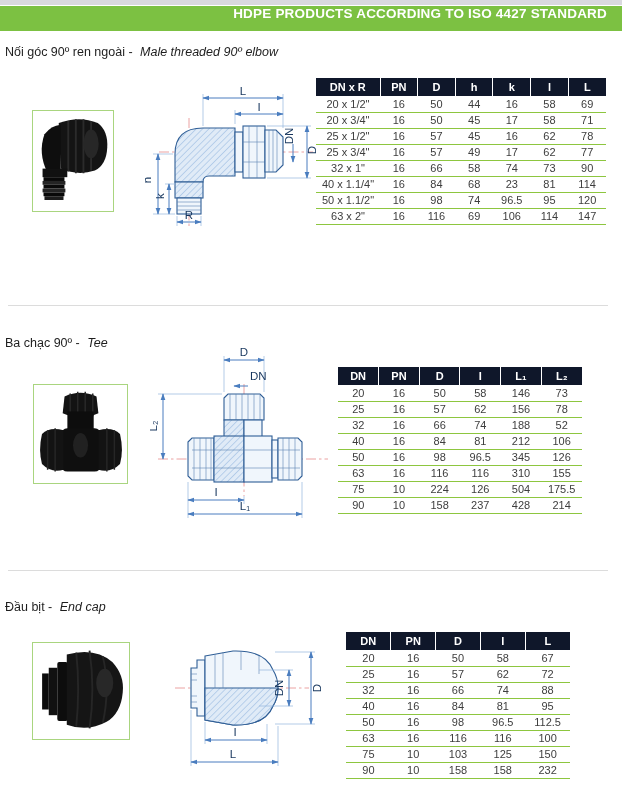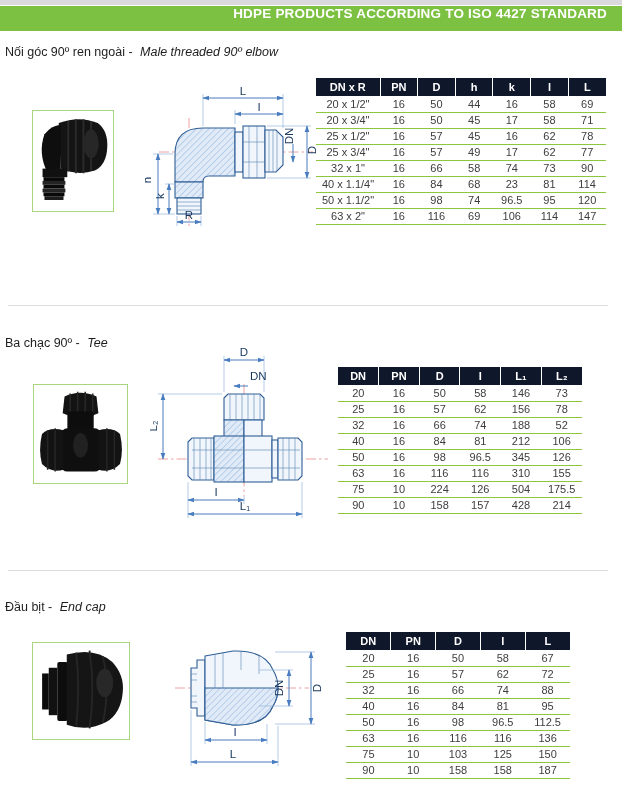--- a/index.html
+++ b/index.html
@@ -338,21 +338,21 @@
             <td>10</td>
             <td>224</td>
             <td>126</td>
             <td>504</td>
             <td>175.5</td>
           </tr>
           <tr>
             <td>90</td>
             <td>10</td>
             <td>158</td>
-            <td>157</td>
+            <td>237</td>
             <td>428</td>
             <td>214</td>
           </tr>
         </tbody>
       </table>
   </div>
 
   <div class="divider" style="top:570px"></div>
 
   <div class="layer">
@@ -442,33 +442,33 @@
             <td>16</td>
             <td>98</td>
             <td>96.5</td>
             <td>112.5</td>
           </tr>
           <tr>
             <td>63</td>
             <td>16</td>
             <td>116</td>
             <td>116</td>
-            <td>136</td>
+            <td>100</td>
           </tr>
           <tr>
             <td>75</td>
             <td>10</td>
             <td>103</td>
             <td>125</td>
             <td>150</td>
           </tr>
           <tr>
             <td>90</td>
             <td>10</td>
             <td>158</td>
             <td>158</td>
-            <td>187</td>
+            <td>232</td>
           </tr>
         </tbody>
       </table>
   </div>
 
 </div>
 
 </body></html>

